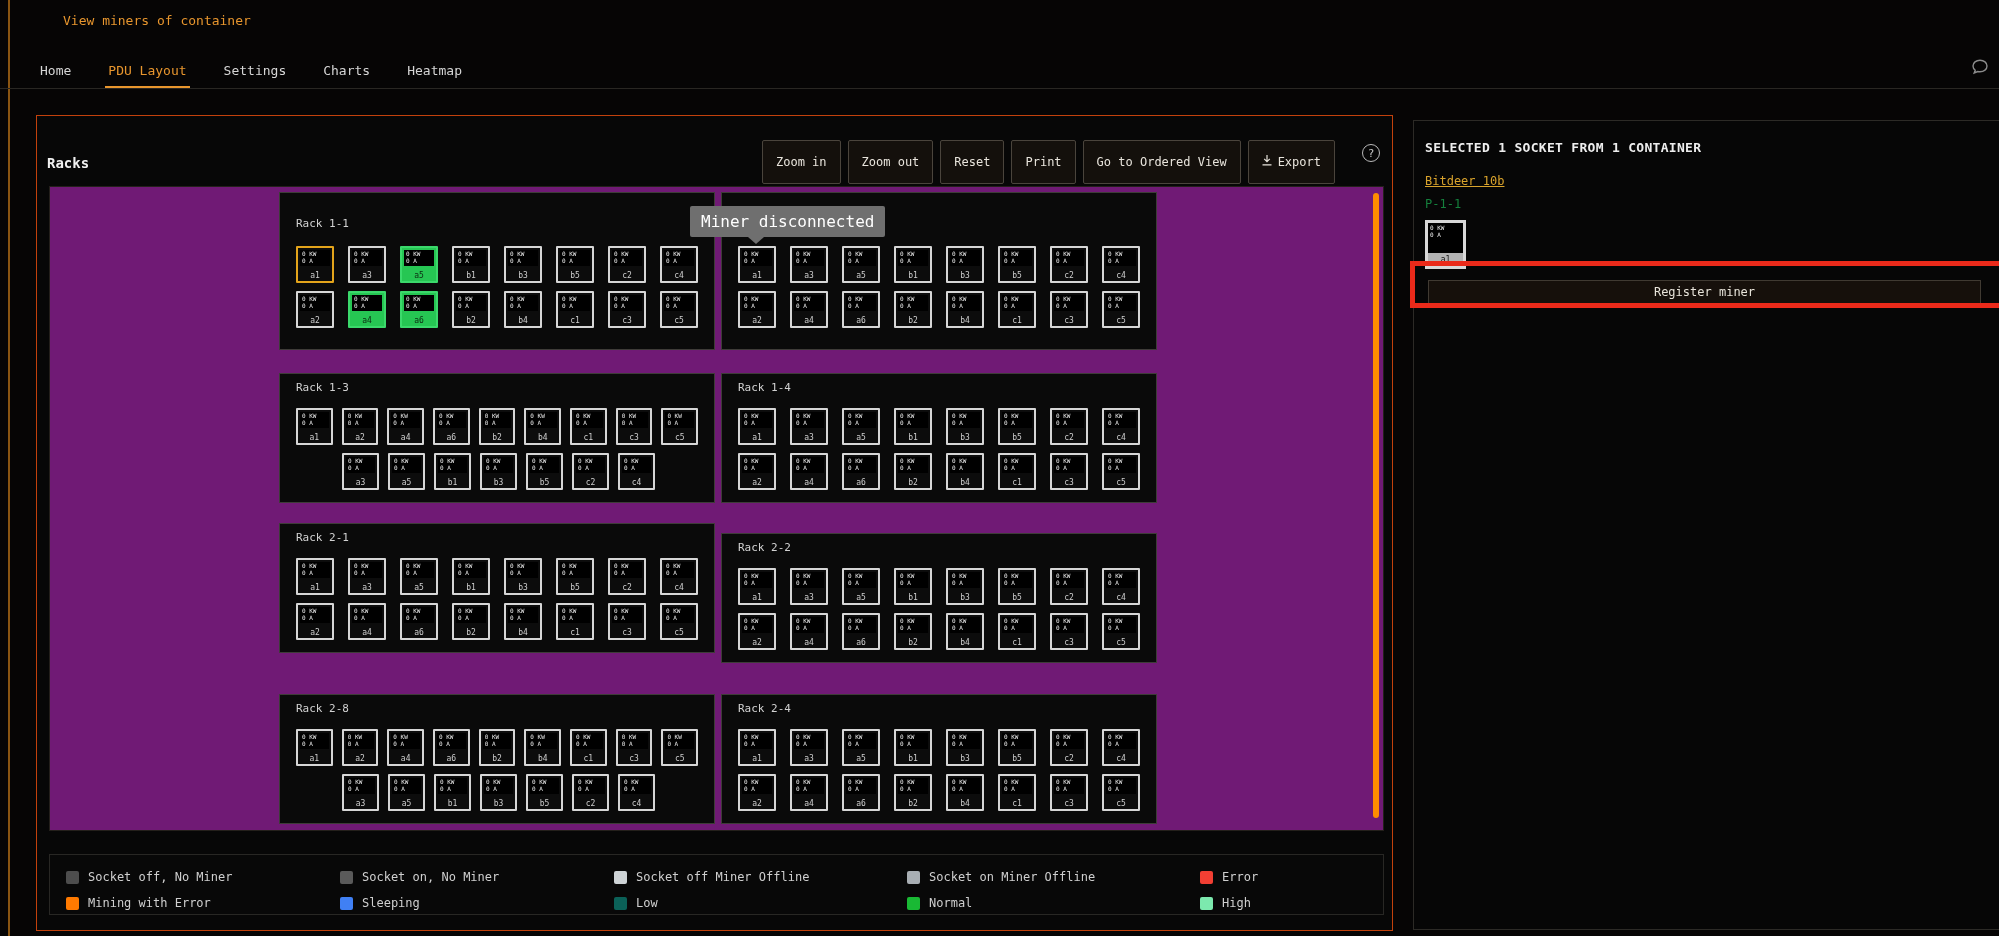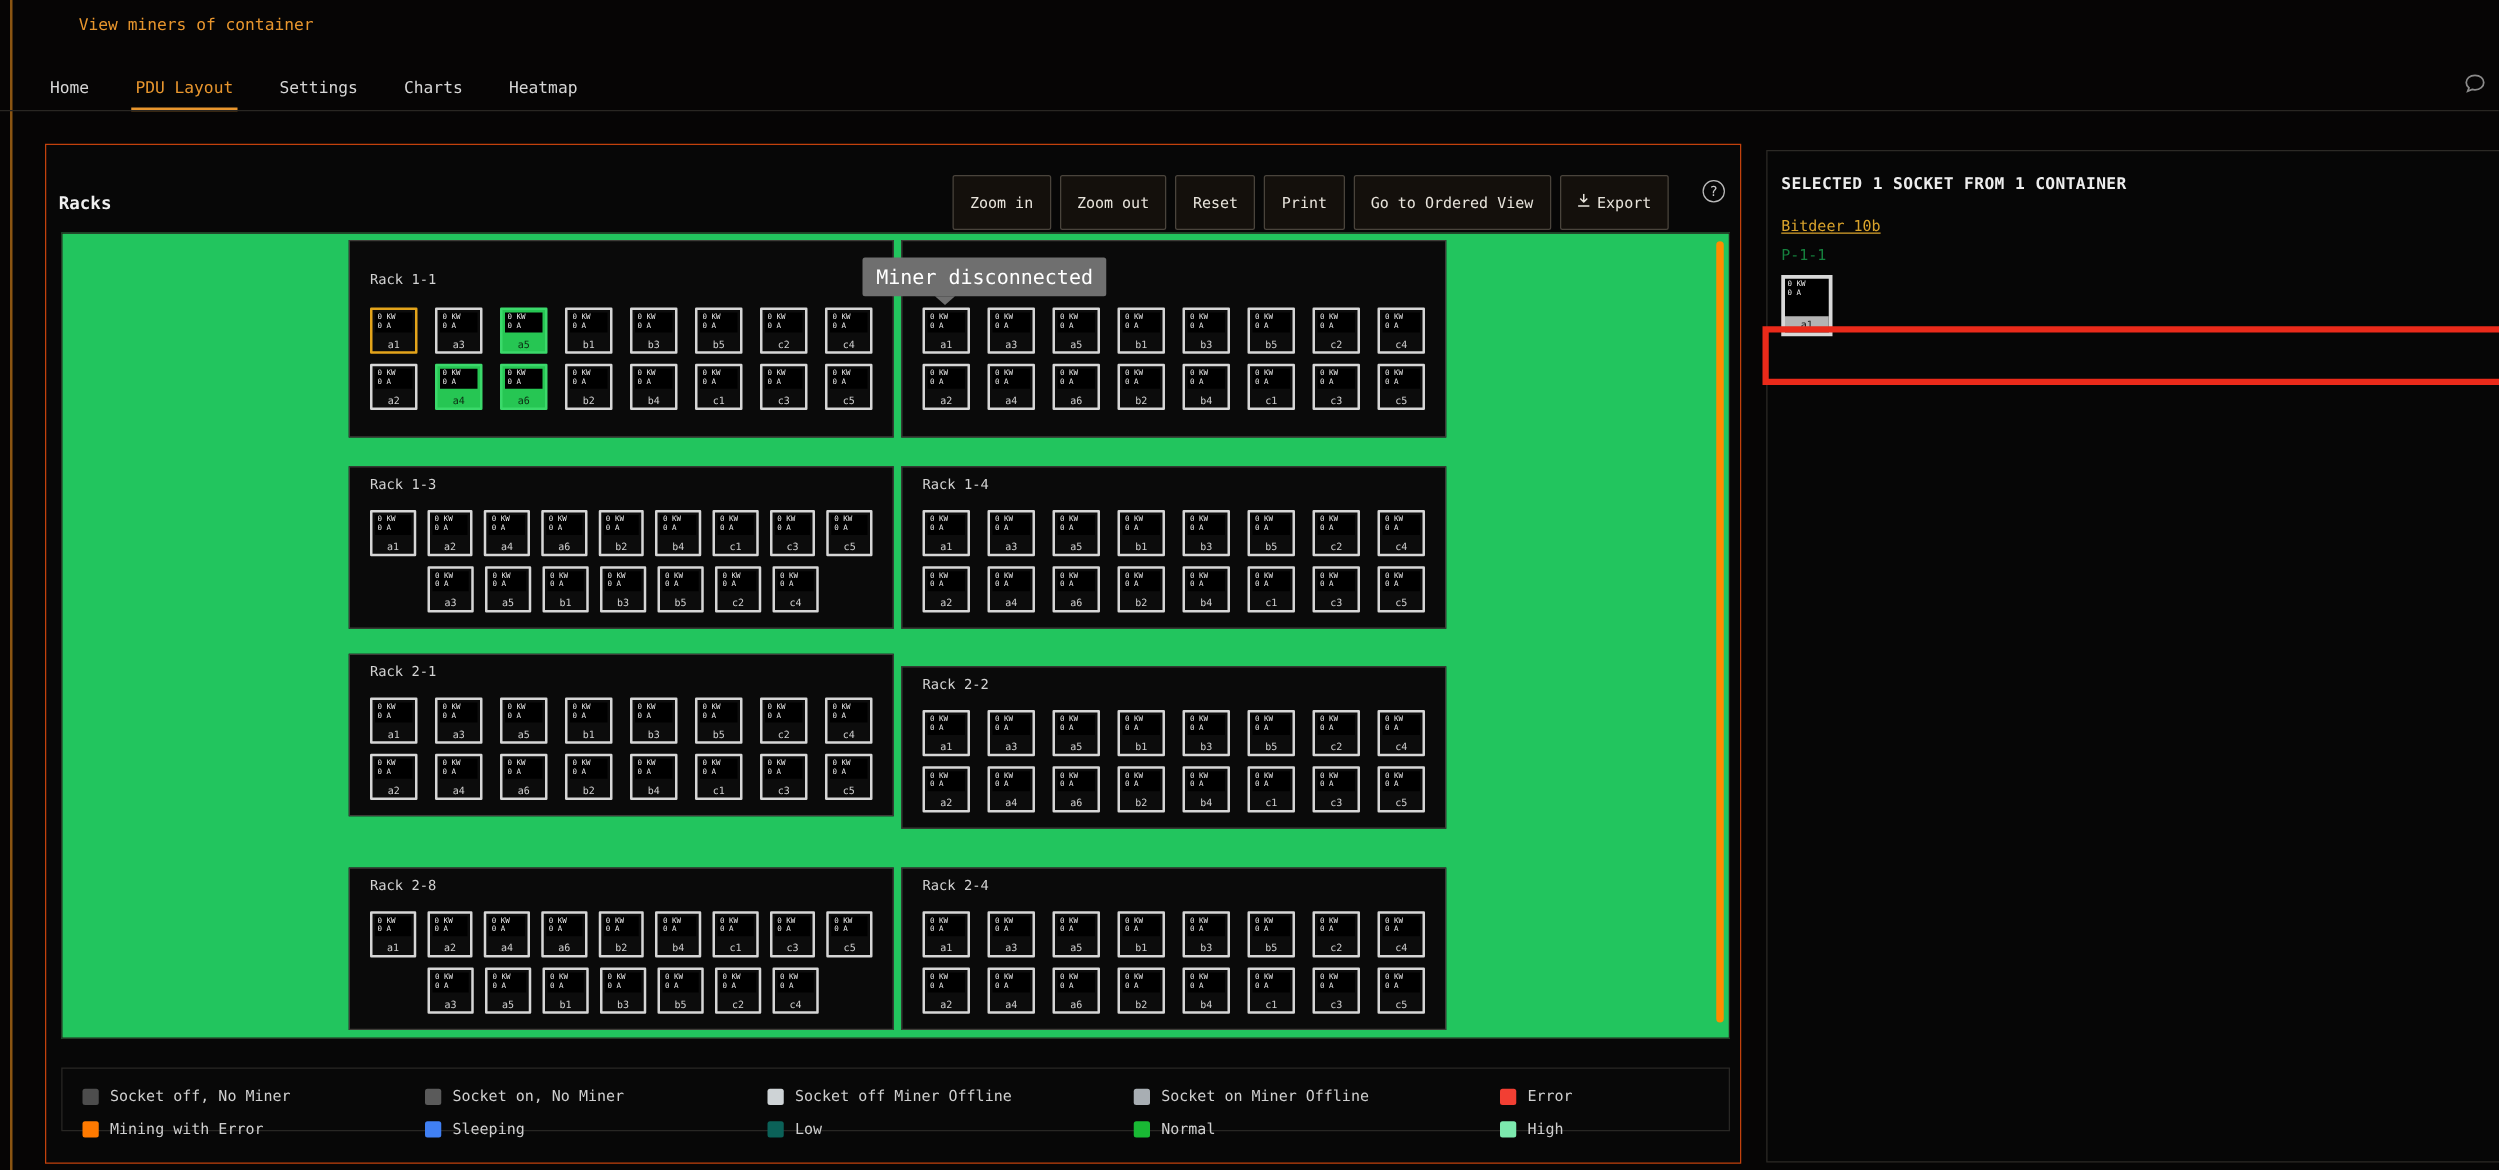--- a/index.html
+++ b/index.html
@@ -24,21 +24,21 @@
   #racks-heading{position:absolute;left:10px;top:27px;font-size:14px;font-weight:bold;color:#f0f0f0;}
   #toolbar{position:absolute;top:24px;right:57px;display:flex;gap:7px;}
   .tbtn{height:44px;padding:0 13px;background:#14100c;border:1px solid #4a443c;color:#e8e4dc;
     font-family:"DejaVu Sans Mono",monospace;font-size:12px;display:flex;align-items:center;gap:6px;
     border-radius:2px;white-space:nowrap;}
   #help-icon{position:absolute;top:28px;right:12px;width:18px;height:18px;border-radius:50%;
     border:1px solid #b9b9b9;color:#c9c9c9;font-size:11px;display:flex;align-items:center;justify-content:center;}
 
   
   #viewport{position:absolute;left:12px;top:70px;width:1335px;height:645px;
-    background:#22c55e;border:1px solid #24201b;}
+    background:#701a75;border:1px solid #24201b;}
   #v-scrollbar{position:absolute;right:4px;top:6px;width:6px;height:625px;background:#ff8c00;border-radius:3px;}
 
   .rack{position:absolute;width:436px;background:#0a0a0a;border:1px solid #3e3c38;padding:7px 16px 0 16px;}
   .rack.tall{padding-top:24px;}
   .rack-title{font-size:11px;color:#d2d2d2;margin-bottom:15px;height:12px;}
   .rack.tall .rack-title{margin-bottom:17px;}
   .srow{display:flex;gap:14px;margin-bottom:8px;}
   .rack.stag .srow{gap:9px;}
   .rack.stag .srow.offset{margin-left:46px;}
 
@@ -53,21 +53,21 @@
   .socket.green .slabel{color:#0c2b12;}
   .socket.sel{border-color:#e3a41b;}
 
   
   #tooltip{position:absolute;left:640px;top:19px;background:#6f6f6f;color:#fff;
     font-size:16px;padding:6px 11px;border-radius:2px;z-index:20;white-space:nowrap;}
   #tooltip::after{content:"";position:absolute;left:58px;bottom:-7px;
     border-left:8px solid transparent;border-right:8px solid transparent;border-top:7px solid #6f6f6f;}
 
   
-  #legend{position:absolute;left:12px;top:738px;width:1335px;height:51px;
+  #legend{position:absolute;left:12px;top:738px;width:1335px;height:61px;
     border:1px solid #282724;background:#080808;
     display:grid;grid-template-columns:274px 274px 293px 293px 1fr;
     grid-auto-rows:26px;align-items:center;padding:9px 0 0 16px;}
   .legend-item{display:flex;align-items:center;gap:9px;}
   .legend-swatch{width:13px;height:13px;border-radius:2px;flex:none;}
   .legend-label{font-size:12px;color:#cfcfcf;white-space:nowrap;}
 
   
   #side-card{position:absolute;left:1413px;top:120px;right:-2px;height:810px;
     border:1px solid #2c2a26;background:#060606;}
@@ -1146,15 +1146,16 @@
   <div id="side-heading">SELECTED 1 SOCKET FROM 1 CONTAINER</div>
   <a id="side-link">Bitdeer 10b</a>
   <div id="side-socket-id">P-1-1</div>
   <div id="side-thumb">
     <div class="kwbox">
       <div>0 KW</div>
       <div>0 A</div>
     </div>
     <div class="thumb-label">a1</div>
   </div>
+  <button id="register-btn">Register miner</button>
 </aside>
 
 <div id="annotation"></div>
 
 </body></html>

